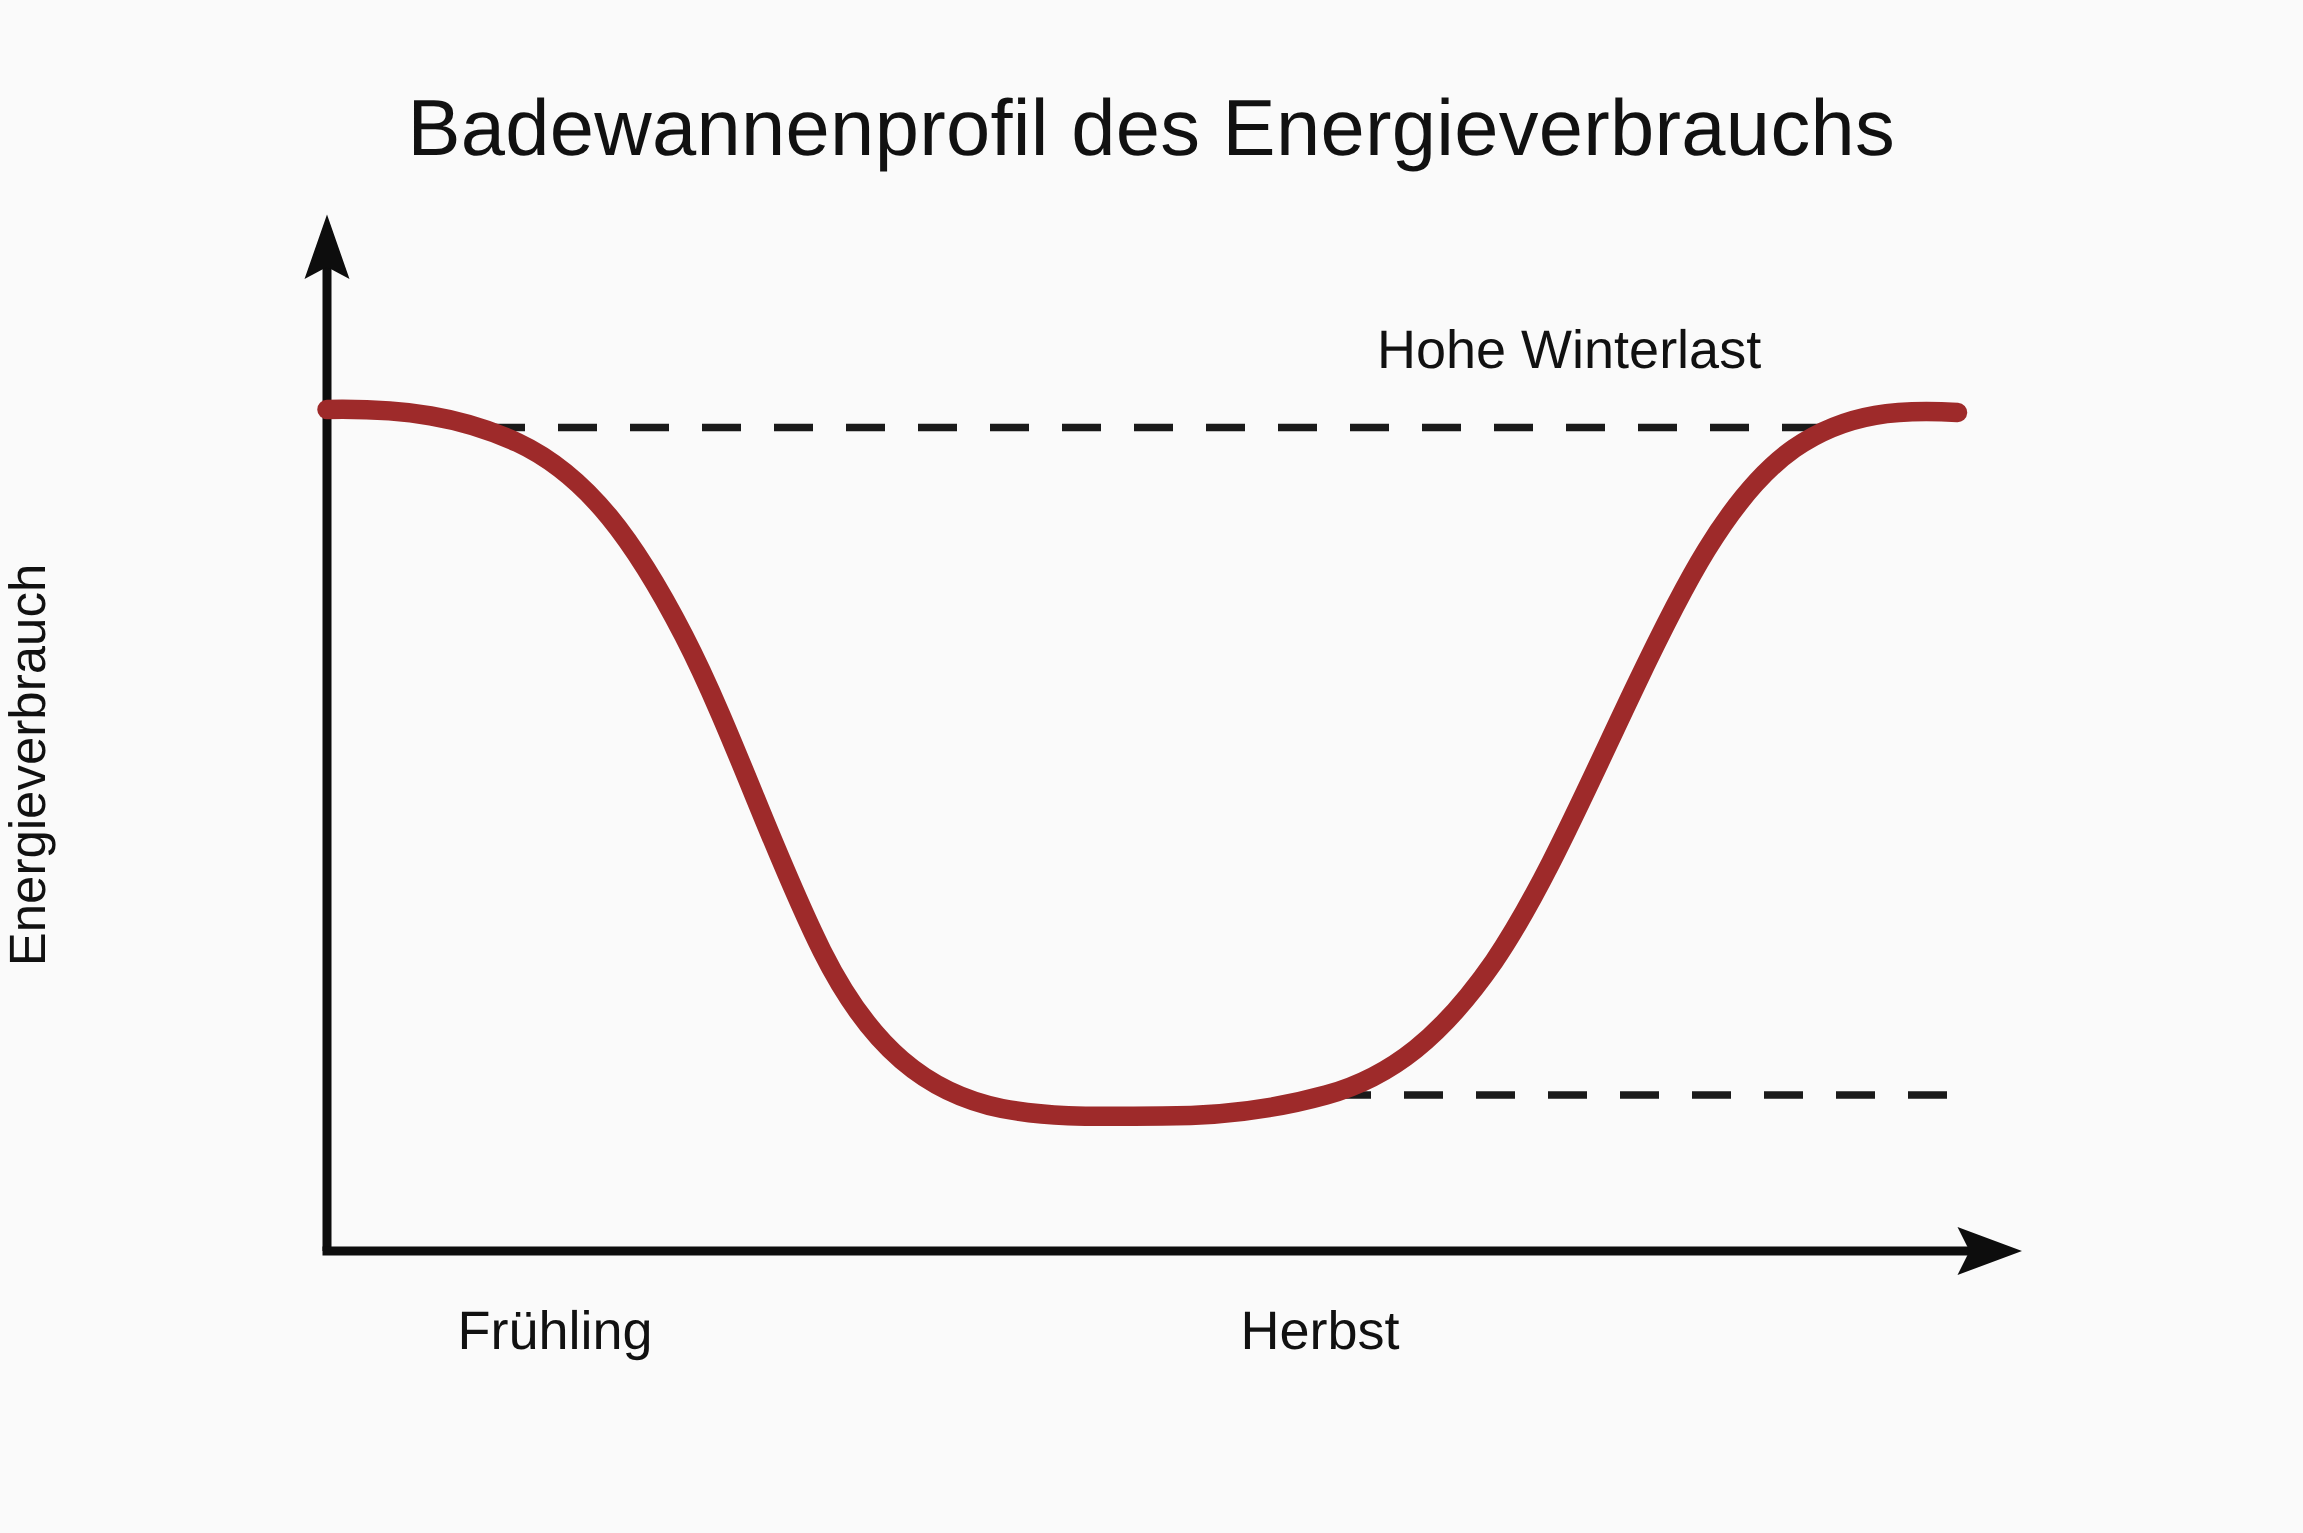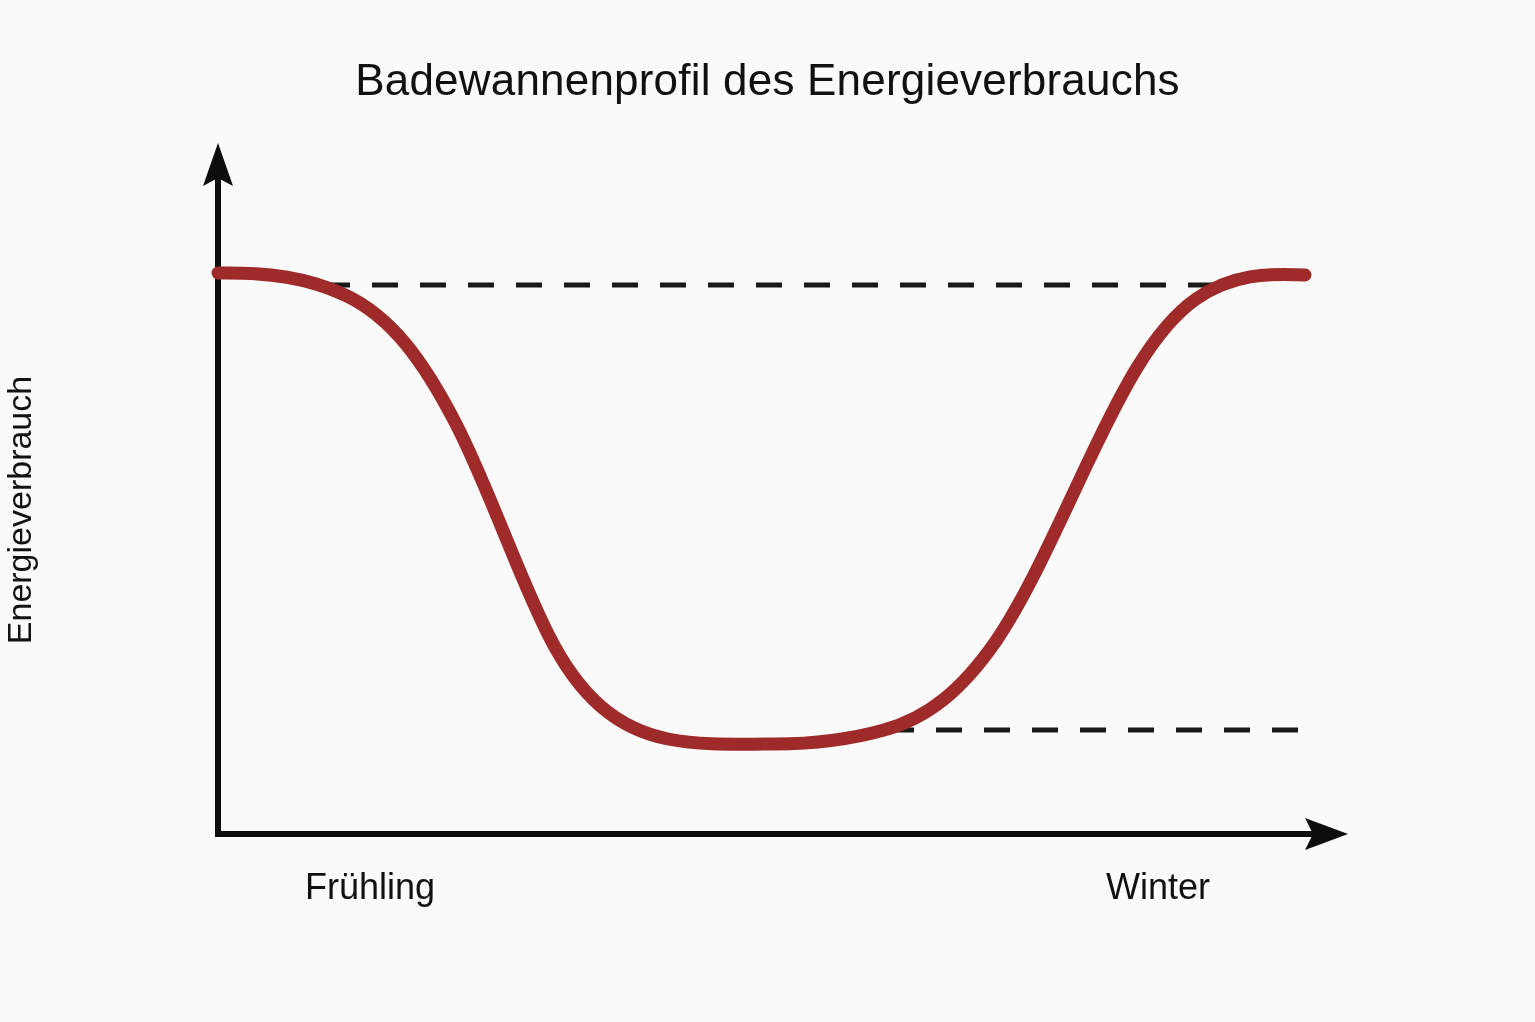--- a/index.html
+++ b/index.html
@@ -21,21 +21,21 @@
     top: 0;
     width: 1535px;
     height: 1022px;
   }
   .chart-title {
     position: absolute;
     left: 0;
     top: 55px;
     width: 1535px;
     text-align: center;
-    font-size: 44px;
+    font-size: 53px;
     font-weight: 400;
     letter-spacing: 0.2px;
     color: #111111;
     white-space: nowrap;
   }
   .ylabel {
     position: absolute;
     left: 0px;
     top: 330px;
     width: 360px;
@@ -95,16 +95,17 @@
              C 580,698 618,729 668,739
              C 704,746 740,744 775,744
              C 812,744 848,740 884,730
              C 928,718 962,690 996,641
              C 1028,594 1058,525 1090,458
              C 1120,395 1152,330 1196,299
              C 1232,274 1268,273 1305,275" fill="none" stroke="#9e2a2a" stroke-width="13" stroke-linecap="round" stroke-linejoin="round"></path>
   </svg>
 
   <div class="xtick" style="left:250px; width:240px;">Frühling</div>
-  <div class="xtick" style="left:1038px; width:240px;">Winter</div>
+  <div class="xtick" style="left:760px; width:240px;">Herbst</div>
 
+  <div class="annotation" id="ann-high">Hohe Winterlast</div>
 
 </div>
 
 </body></html>

